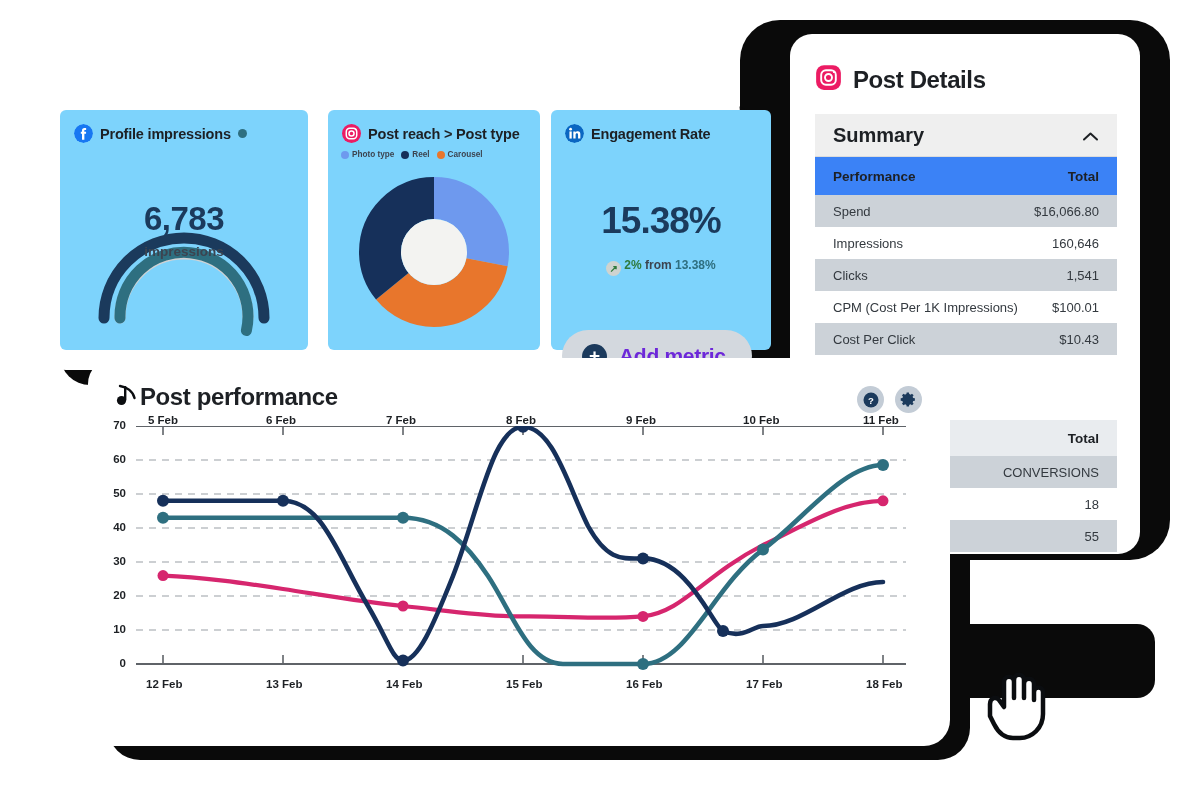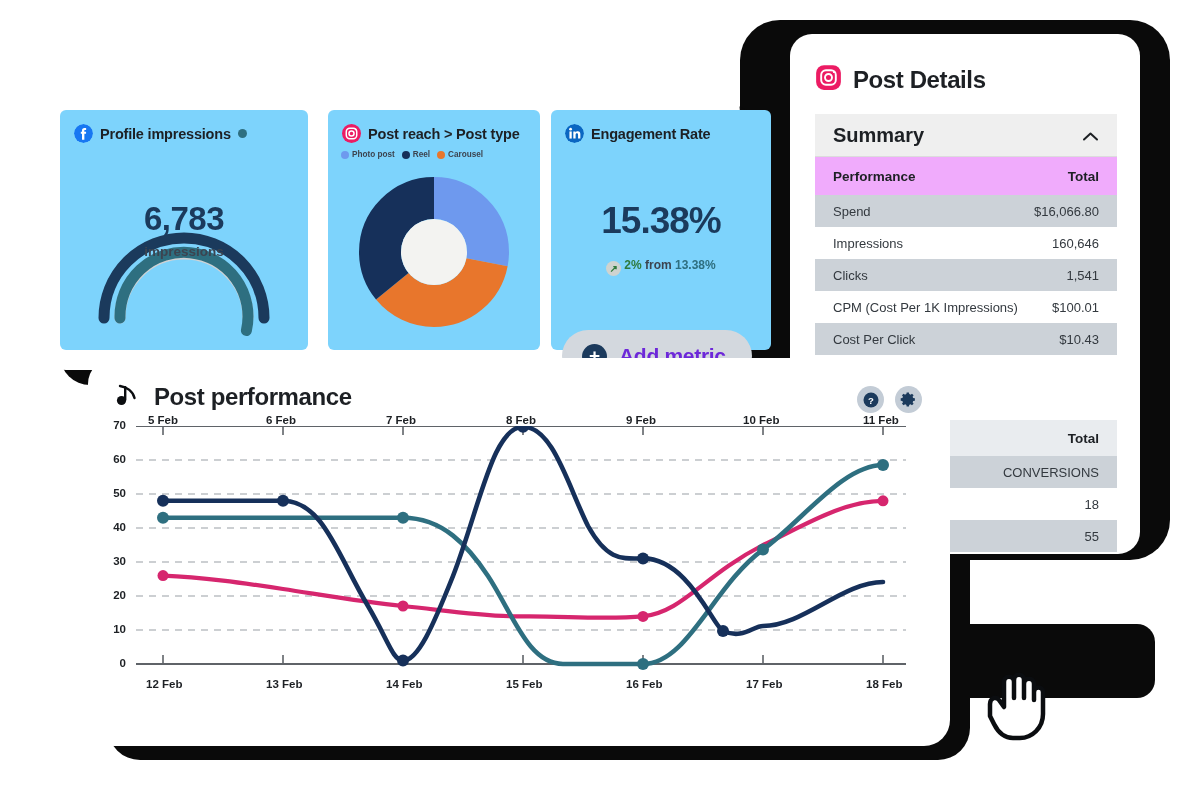--- a/index.html
+++ b/index.html
@@ -57,38 +57,38 @@
   #add-metric .plus{width:25px;height:25px;border-radius:50%;background:#1b3a5c;color:#fff;font-size:19px;line-height:24px;text-align:center;font-weight:bold;}
   #add-metric .lbl{font-size:21px;font-weight:bold;color:#6d28d9;letter-spacing:-.3px;}
 
   
   #post-details{left:790px;top:34px;width:350px;height:520px;border-radius:22px;}
   #pd-head{display:flex;align-items:center;gap:11px;padding:30px 0 0 25px;}
   #pd-title{font-size:24px;font-weight:bold;color:#1d2024;letter-spacing:-.4px;}
   #pd-table{position:absolute;left:25px;top:80px;width:302px;}
   .pd-summary{background:#efefef;height:42px;display:flex;align-items:center;justify-content:space-between;padding:0 18px;border-bottom:1px solid #dcdcdc;cursor:pointer;}
   .pd-summary span{font-size:20px;font-weight:bold;color:#1d2024;}
-  .pd-hdr{background:#f0abfc;height:38px;display:flex;align-items:center;justify-content:space-between;padding:0 18px;}
+  .pd-hdr{background:#3b82f6;height:38px;display:flex;align-items:center;justify-content:space-between;padding:0 18px;}
   .pd-hdr span{font-size:13.5px;font-weight:bold;color:#1d2024;}
   .pd-row{height:32px;display:flex;align-items:center;justify-content:space-between;padding:0 18px;}
   .pd-row span{font-size:13px;color:#33393f;}
   .pd-row.alt{background:#ccd2d8;}
   .pd-row.plain{background:#ffffff;}
 
   
   #pd-table2{position:absolute;left:25px;top:386px;width:302px;}
   .pd-hdr2{background:#e9ecef;height:36px;display:flex;align-items:center;justify-content:flex-end;padding:0 18px;}
   .pd-hdr2 span{font-size:13.5px;font-weight:bold;color:#1d2024;}
   .pd-row2{height:32px;display:flex;align-items:center;justify-content:flex-end;padding:0 18px;}
   .pd-row2 span{font-size:13px;color:#33393f;}
   .pd-row2.alt{background:#ccd2d8;}
 
   
   #perf-card{left:88px;top:358px;width:862px;height:388px;border-radius:26px;}
-  #perf-head{position:absolute;left:26px;top:24px;display:flex;align-items:center;gap:14px;}
+  #perf-head{position:absolute;left:26px;top:24px;display:flex;align-items:center;gap:0;}
   #perf-title{font-size:24px;font-weight:bold;color:#1d2024;letter-spacing:-.4px;}
   #perf-actions{position:absolute;right:28px;top:28px;display:flex;gap:11px;}
   .rnd-btn{width:27px;height:27px;border-radius:50%;background:#c3ccd6;display:flex;align-items:center;justify-content:center;cursor:pointer;}
 
   #chart-area{position:absolute;left:0;top:68px;width:862px;height:300px;}
   .axis-lbl{position:absolute;font-size:11.5px;font-weight:bold;color:#1d2024;white-space:nowrap;}
   .ytick{position:absolute;font-size:11.5px;font-weight:bold;color:#1d2024;text-align:right;width:26px;}
 
   
   #create-report{position:absolute;left:875px;top:606px;width:262px;height:76px;background:#fff;border:2.5px solid #1b3a5c;border-radius:16px;display:flex;align-items:center;justify-content:center;cursor:pointer;}
@@ -210,21 +210,21 @@
               <rect x="5.4" y="5.4" width="13.2" height="13.2" rx="4.3" fill="none" stroke="#fff" stroke-width="1.9"></rect>
               <circle cx="12" cy="12" r="3.2" fill="none" stroke="#fff" stroke-width="1.9"></circle>
               <circle cx="17.2" cy="6.9" r="1.15" fill="#fff"></circle>
             </svg>
         </span>
         <span class="tile-title">Post reach &gt; Post type</span>
       </div>
       <div class="legend">
         <span class="lg">
             <i class="lg-dot" style="background:#6e99ee"></i>
-            <span class="lg-txt">Photo post</span>
+            <span class="lg-txt">Photo type</span>
           </span>
         <span class="lg">
             <i class="lg-dot" style="background:#16305a"></i>
             <span class="lg-txt">Reel</span>
           </span>
         <span class="lg">
             <i class="lg-dot" style="background:#e8762c"></i>
             <span class="lg-txt">Carousel</span>
           </span>
       </div>

